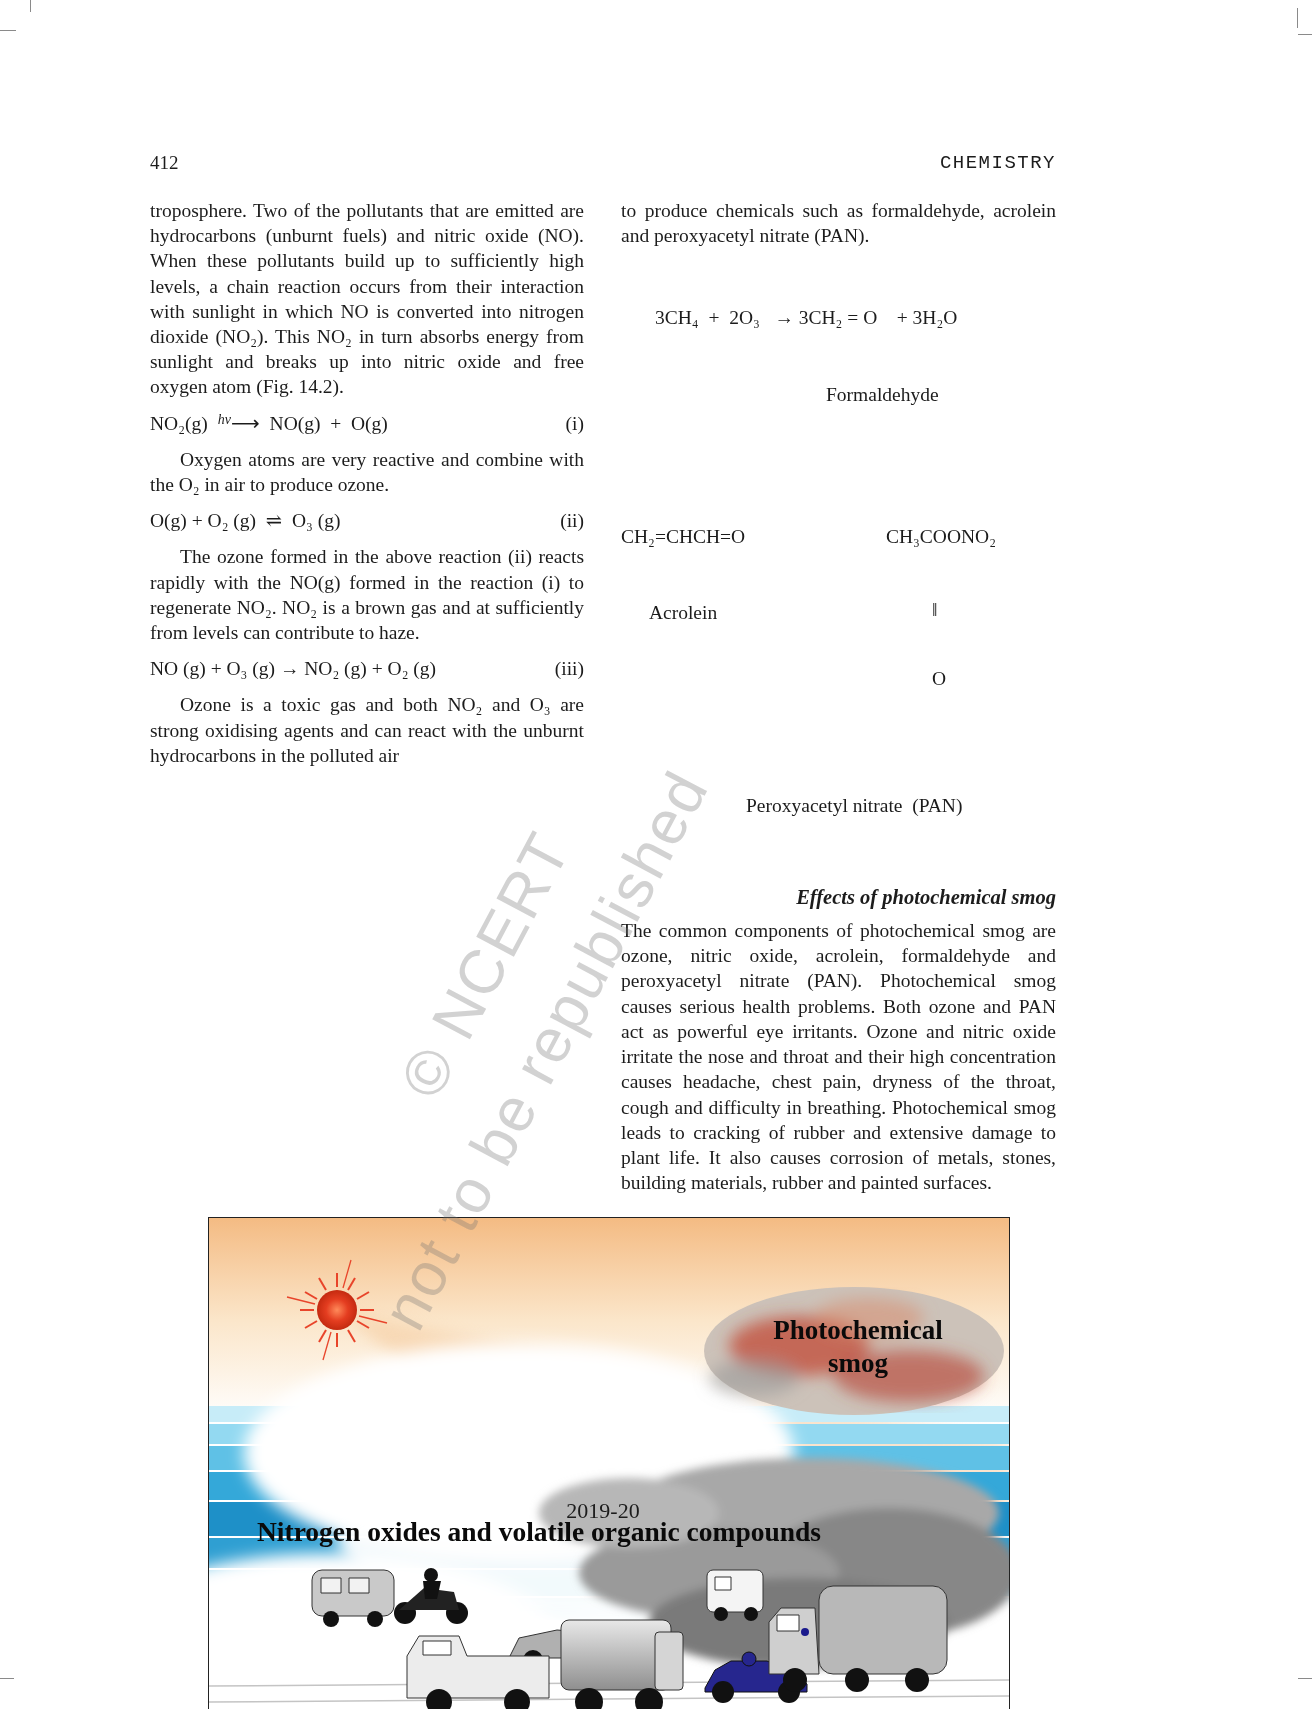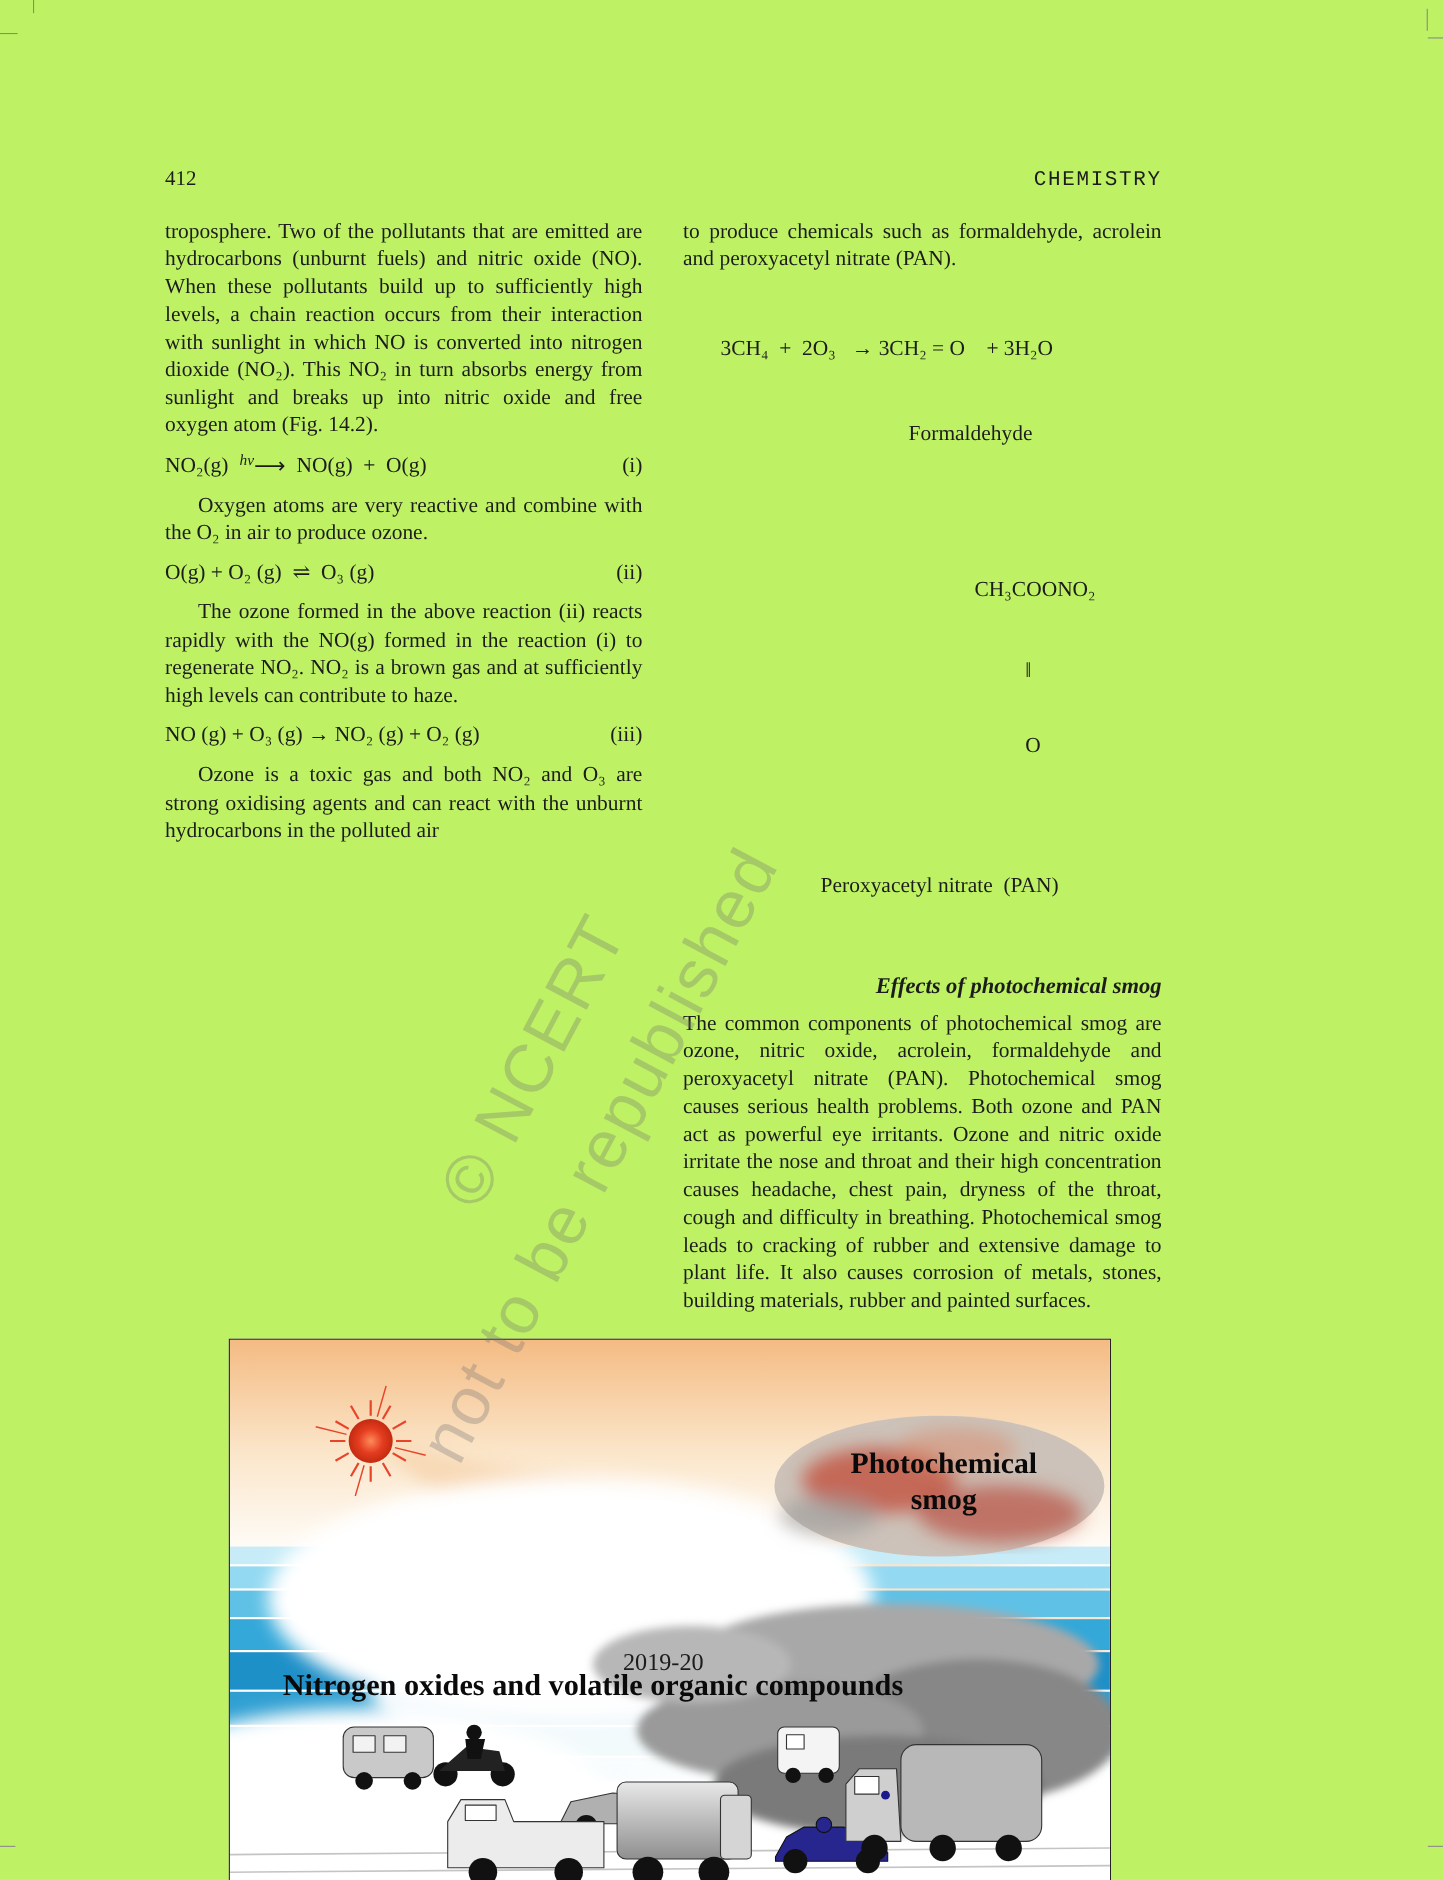--- a/index.html
+++ b/index.html
@@ -1,19 +1,19 @@
 <!DOCTYPE html>
 <html><head>
 <meta charset="utf-8">
 <style>
   * { margin:0; padding:0; box-sizing:border-box; }
   html,body { background:#e9e9e9; }
   .page {
     position:relative; width:1312px; height:1709px; margin:0 auto;
-    background:#bef264; color:#1c1c1c; overflow:hidden;
+    background:#ffffff; color:#1c1c1c; overflow:hidden;
     font-family:"Liberation Serif","DejaVu Serif",serif;
   }
   .crop { position:absolute; background:#8a8a8a; }
   .content { width:906px; margin-left:150px; }
   .page-header { display:flex; justify-content:space-between; padding-top:152px; font-size:19px; }
   .page-header .subject { letter-spacing:1.5px;font-family:Liberation Mono, monospace; }
   .columns { display:flex; gap:37px; margin-top:24px; }
   .col { font-size:19.5px; line-height:25.2px; text-align:justify; }
   .col.left { flex:0 0 434px; width:434px; }
   .col.right { flex:1; }
@@ -91,37 +91,41 @@
           <span class="eq-num">(i)</span>
         </div>
 
         <p class="indent">Oxygen atoms are very reactive and combine with the O₂ in air to produce ozone.</p>
 
         <div class="equation">
           <span>O(g) + O₂ (g)  ⇌  O₃ (g)</span>
           <span class="eq-num">(ii)</span>
         </div>
 
-        <p class="indent">The ozone formed in the above reaction (ii) reacts rapidly with the NO(g) formed in the reaction (i) to regenerate NO₂. NO₂ is a brown gas and at sufficiently high levels can contribute to haze.</p>
+        <p class="indent">The ozone formed in the above reaction (ii) reacts rapidly with the NO(g) formed in the reaction (i) to regenerate NO₂. NO₂ is a brown gas and at sufficiently from levels can contribute to haze.</p>
 
         <div class="equation">
           <span>NO (g) + O₃ (g) → NO₂ (g) + O₂ (g)</span>
           <span class="eq-num">(iii)</span>
         </div>
 
         <p class="indent">Ozone is a toxic gas and both NO₂ and O₃ are strong oxidising agents and can react with the unburnt hydrocarbons in the polluted air</p>
       </div>
 
       <div class="col right">
         <p>to produce chemicals such as formaldehyde, acrolein and peroxyacetyl nitrate (PAN).</p>
 
         <div class="chem-block">
           <div class="chem-line1">3CH₄  +  2O₃   → 3CH₂ = O    + 3H₂O</div>
           <div class="chem-label-f">Formaldehyde</div>
           <div class="chem-row">
+            <div class="acrolein-col">
+              <div>CH₂=CHCH=O</div>
+              <div>Acrolein</div>
+            </div>
             <div class="pan-col">
               <div>CH₃COONO₂</div>
               <div class="pan-bond">‖</div>
               <div class="pan-bond">O</div>
             </div>
           </div>
           <div class="pan-label">Peroxyacetyl nitrate  (PAN)</div>
         </div>
 
         <h3 class="subheading">Effects of photochemical smog</h3>

